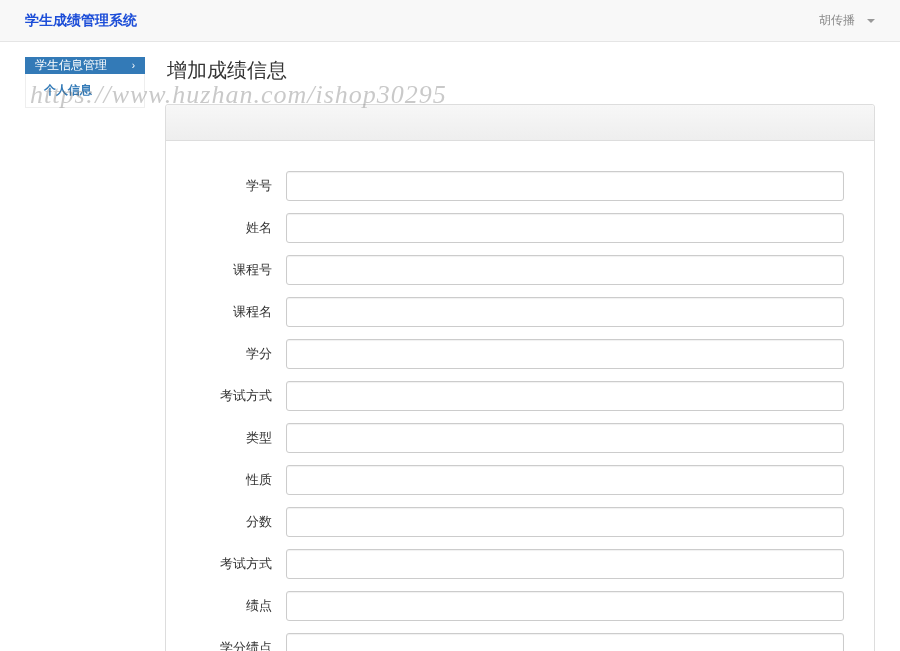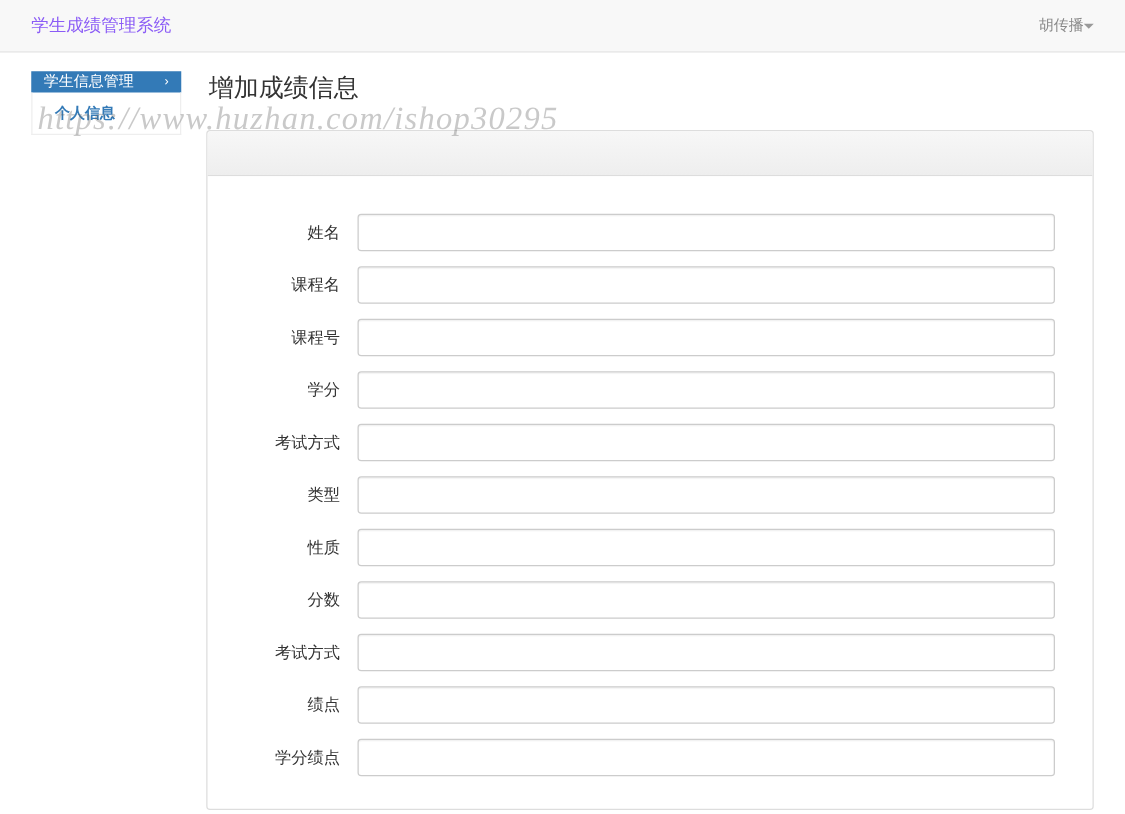--- a/index.html
+++ b/index.html
@@ -1,20 +1,20 @@
 <!DOCTYPE html>
 <html><head>
   <meta charset="utf-8">
   <style>
     * { box-sizing: border-box; margin: 0; padding: 0; }
     body { font-family: "Microsoft YaHei", Arial, sans-serif; font-size: 13px; color: #333; background: #fff; }
     
     .top-nav { height: 42px; border-bottom: 1px solid #e5e5e5; display: flex; align-items: center; padding: 0 25px; justify-content: space-between; background: #f8f8f8; }
-    .app-title { font-size: 14px; color: #8b5cf6; font-weight: normal; }
-    .user-menu { font-size: 12px; color: #888; cursor: pointer; display: flex; align-items: center; gap: 0; }
+    .app-title { font-size: 14px; color: #1d4ed8; font-weight: bold; }
+    .user-menu { font-size: 12px; color: #888; cursor: pointer; display: flex; align-items: center; gap: 12px; }
     .caret { display: inline-block; width: 0; height: 0; border-left: 4px solid transparent; border-right: 4px solid transparent; border-top: 4px solid #999; vertical-align: middle; }
     
     .container { display: flex; padding: 15px 25px 0 25px; gap: 20px; }
     
     .sidebar { width: 120px; flex-shrink: 0; }
     .side-item-active { background: #337ab7; color: #fff; padding: 0 10px; border-radius: 0; display: flex; justify-content: space-between; align-items: center; font-size: 12px; cursor: pointer; }
     .side-item-sub { color: #337ab7; padding: 8px 10px 8px 18px; font-size: 12px; border: 1px solid #eee; border-top: none; cursor: pointer; font-weight: bold; }
     .arrow-icon { font-size: 10px; }
     
     .watermark { position: absolute; top: 80px; left: 30px; font-family: "Times New Roman", serif; font-size: 26px; font-style: italic; color: rgba(100,100,100,0.35); pointer-events: none; letter-spacing: 1px; z-index: 100; white-space: nowrap; }
@@ -54,33 +54,37 @@
     </div>
   </div>
 
   <div class="main">
     <h2 class="page-title">增加成绩信息</h2>
 
     <div class="panel">
       <div class="panel-heading"></div>
       <div class="panel-body">
 
+        <div class="form-row">
+          <div class="form-label">学号</div>
+          <input class="form-input" value="" style="">
+        </div>
 
         <div class="form-row">
           <div class="form-label">姓名</div>
           <input class="form-input" value="" style="">
         </div>
 
         <div class="form-row">
-          <div class="form-label">课程名</div>
+          <div class="form-label">课程号</div>
           <input class="form-input" value="" style="">
         </div>
 
         <div class="form-row">
-          <div class="form-label">课程号</div>
+          <div class="form-label">课程名</div>
           <input class="form-input" value="" style="">
         </div>
 
         <div class="form-row">
           <div class="form-label">学分</div>
           <input class="form-input" value="" style="">
         </div>
 
         <div class="form-row">
           <div class="form-label">考试方式</div>

